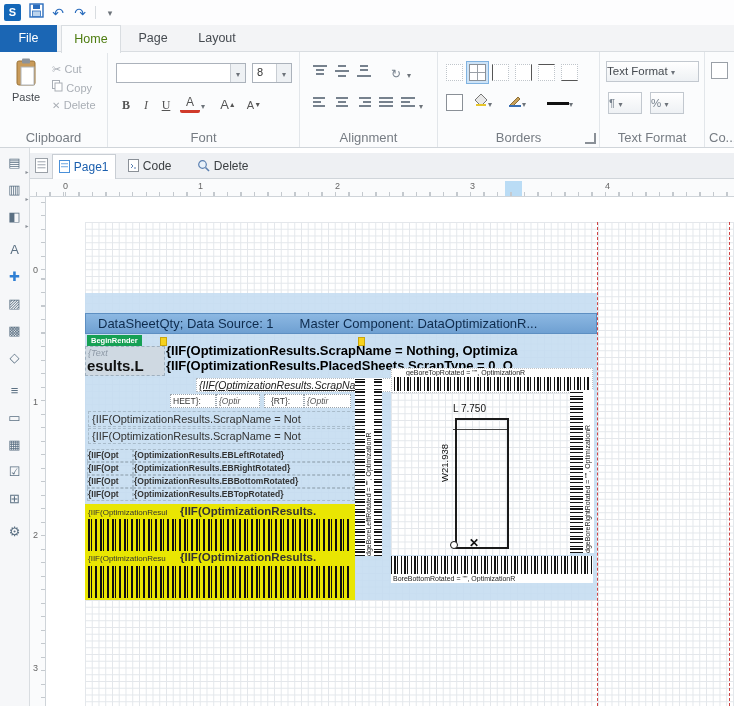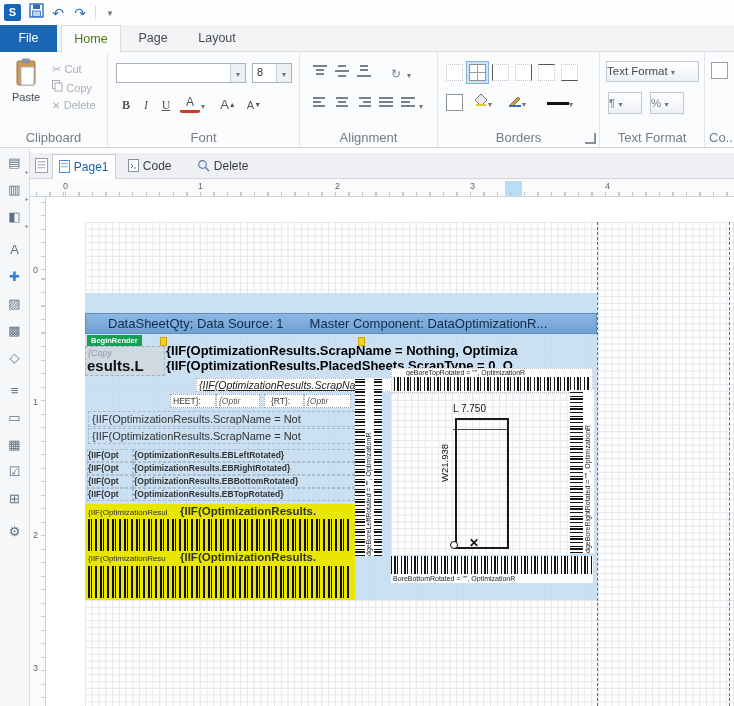--- a/index.html
+++ b/index.html
@@ -290,29 +290,29 @@
   <span class="rnum" style="left:3px;top:68px">0</span>
   <span class="rnum" style="left:3px;top:200px">1</span>
   <span class="rnum" style="left:3px;top:333px">2</span>
   <span class="rnum" style="left:3px;top:466px">3</span>
 </div>
 
 <div id="canvas" class="abs">
   <div class="abs grid" style="left:39px;top:25px;width:649px;height:484px"></div>
 
   <div class="abs" style="left:39px;top:96px;width:512px;height:20px;background:rgba(197,221,242,0.9)"></div>
-  <div class="abs band" style="left:39px;top:116px;width:512px;height:21px;padding-left:22px">
+  <div class="abs band" style="left:39px;top:116px;width:512px;height:21px;padding-left:12px">
     <span>DataSheetQty; Data Source: 1</span><span style="display:inline-block;width:26px"></span><span>Master Component: DataOptimizationR...</span>
   </div>
   <div class="abs" style="left:39px;top:137px;width:512px;height:266px;background:rgba(196,220,240,0.88)"></div>
   <div class="abs grid" style="left:345px;top:196px;width:179px;height:162px;background-color:#fff"></div>
 
   <div class="abs" style="left:41px;top:138px;background:#16a054;color:#fff;font-size:7.5px;font-weight:bold;padding:1px 4px;z-index:3">BeginRender</div>
   <div class="abs" style="left:39px;top:149px;width:80px;height:30px;background:#cfd9e2;border:1px dashed #9fb0bf">
-    <span class="abs nw" style="left:2px;top:1px;color:#8d99a6;font-style:italic;font-size:9px">{Copy</span>
+    <span class="abs nw" style="left:2px;top:1px;color:#8d99a6;font-style:italic;font-size:9px">{Text</span>
     <span class="abs nw" style="left:1px;top:10px;font-weight:bold;font-size:15px;color:#111">esults.L</span>
   </div>
 
   <div class="abs nw" style="left:120px;top:146px;width:430px;font-weight:bold;font-size:13px;color:#000">{IIF(OptimizationResults.ScrapName = Nothing, Optimiza</div>
   <div class="abs nw" style="left:120px;top:161px;width:430px;font-weight:bold;font-size:13px;color:#000">{IIF(OptimizationResults.PlacedSheets.ScrapType = 0, O</div>
   <div class="warn" style="left:114px;top:140px"></div>
   <div class="warn" style="left:152px;top:184px"></div>
   <div class="warn" style="left:312px;top:140px"></div>
 
   <div class="abs nw" style="left:150px;top:181px;width:200px;height:14px;background:#fff;border:1px dotted #b3b9bf;font-style:italic;text-decoration:underline;font-size:10.5px;color:#222;padding-left:2px">{IIF(OptimizationResults.ScrapName</div>

